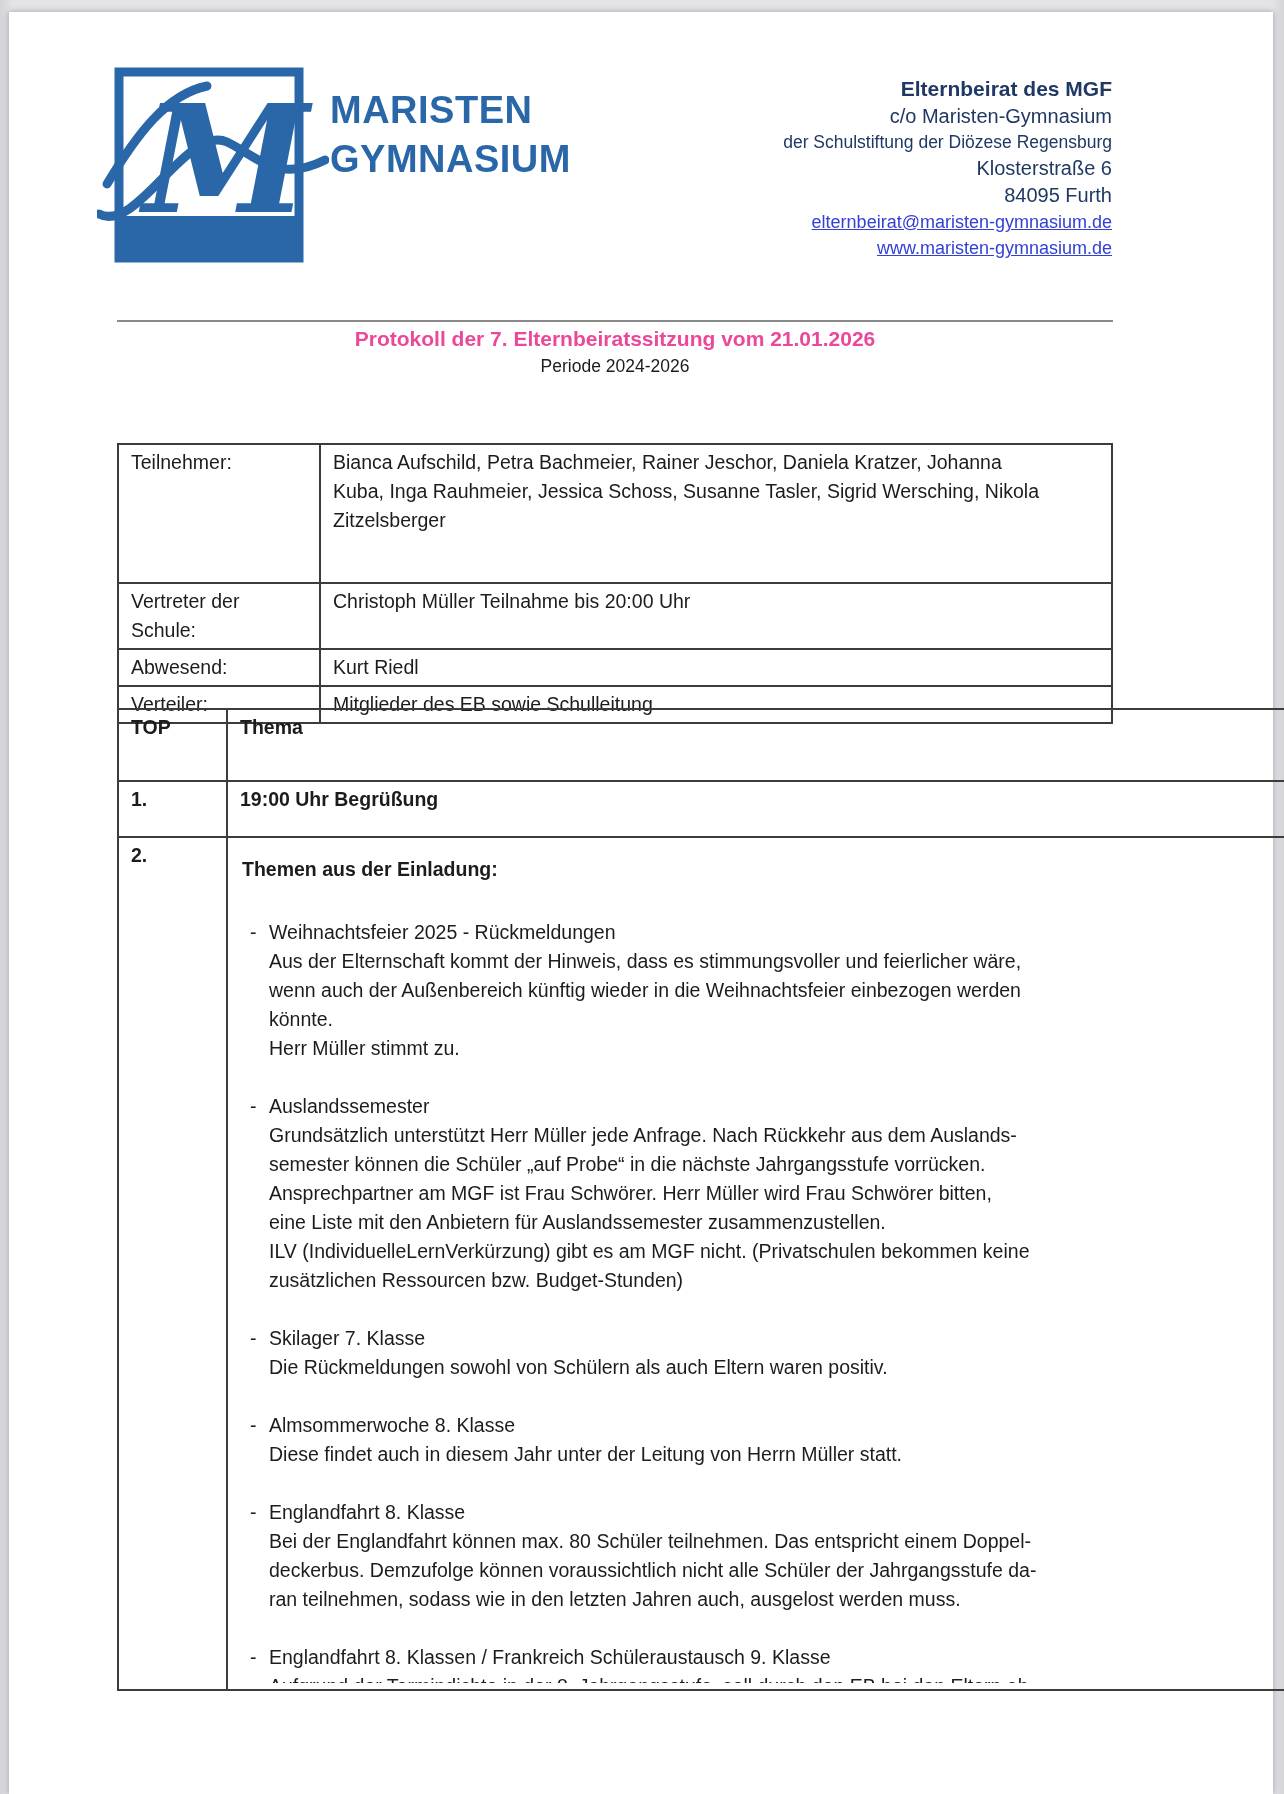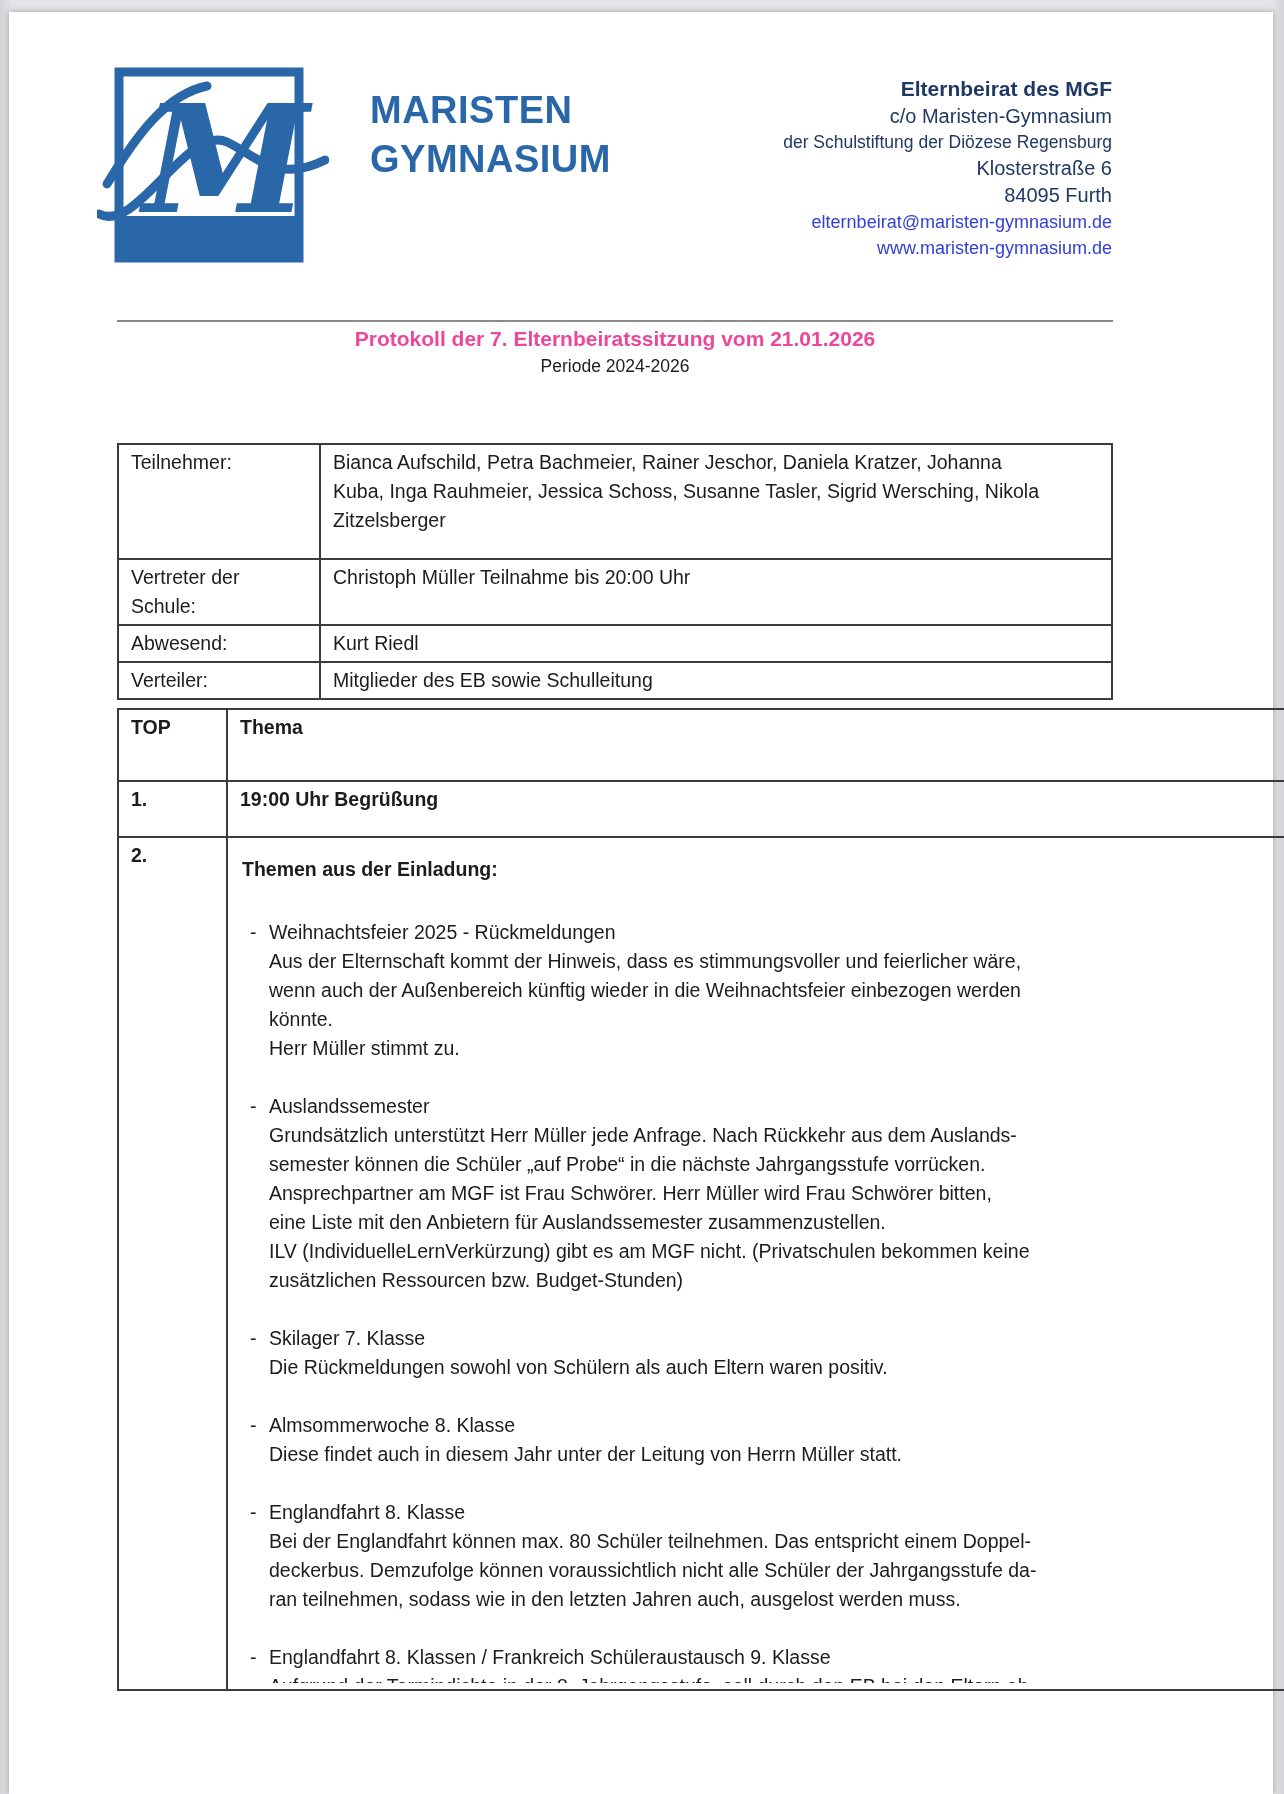--- a/index.html
+++ b/index.html
@@ -12,38 +12,38 @@
   }
   .screenshot{position:relative;width:1284px;height:1794px;background:linear-gradient(90deg,#d4d4d8,#e4e4e8 12px,#e4e4e8 calc(100% - 12px),#d4d4d8);}
   .sheet{
     position:absolute;left:9px;top:12px;right:11px;bottom:0;
     background:#ffffff;
     box-shadow:0 0 6px rgba(0,0,0,.30);
   }
   
   .logo-svg{position:absolute;left:88px;top:52px;width:232px;height:208px;}
   .logotype{position:absolute;left:321px;top:74px;line-height:49px;color:#2a67a8;}
-  .lt-bold{font-size:38px;font-weight:bold;letter-spacing:.5px;margin-left:40px;}
+  .lt-bold{font-size:38px;font-weight:bold;letter-spacing:.5px;}
   .lt-light{font-size:34px;font-weight:normal;letter-spacing:2px;line-height:56px;}
   .address{position:absolute;top:62px;right:161px;text-align:right;color:#1f3864;}
   .a-org{font-size:21px;font-weight:bold;line-height:29px;}
   .a-l2{font-size:20px;line-height:27px;}
   .a-l3{font-size:17.5px;line-height:25px;}
   .a-l4,.a-l5{font-size:20px;line-height:27px;}
-  .a-link{display:block;font-size:18px;line-height:26px;color:#3340d6;cursor:pointer;}
+  .a-link{display:block;font-size:18px;line-height:26px;color:#3340d6;text-decoration:underline;cursor:pointer;}
   .rule{position:absolute;left:108px;top:308px;width:996px;height:2px;background:#8a8a8a;}
   
   .title{position:absolute;left:108px;top:315px;width:996px;text-align:center;font-size:21px;font-weight:bold;color:#ec4899;}
   .subtitle{position:absolute;left:108px;top:344px;width:996px;text-align:center;font-size:17.5px;}
   
   table{border-collapse:collapse;table-layout:fixed;}
   td,th{border:2px solid #3c3c3c;vertical-align:top;padding:3px 12px;font-size:19.5px;line-height:29px;text-align:left;}
   .info-table{position:absolute;left:108px;top:431px;width:996px;}
   .info-table col.c1{width:202px;}
-  .info-table .r-tall{height:115px;}
+  .info-table .r-tall{height:139px;}
   .info-table .r-std{height:30px;}
   .pre{white-space:pre-line;}
   .agenda-table{position:absolutefff;position:absolute;left:108px;top:696px;width:1176px;}
   .agenda-table col.c1{width:109px;}
   .agenda-table th{font-weight:bold;height:64px;}
   .agenda-table .r1{height:56px;}
   .agenda-table .r2 td{height:834px;overflow:hidden;}
   .agenda-table .r2-cell{padding:17px 14px 0 14px;}
   .bold{font-weight:bold;}
   

